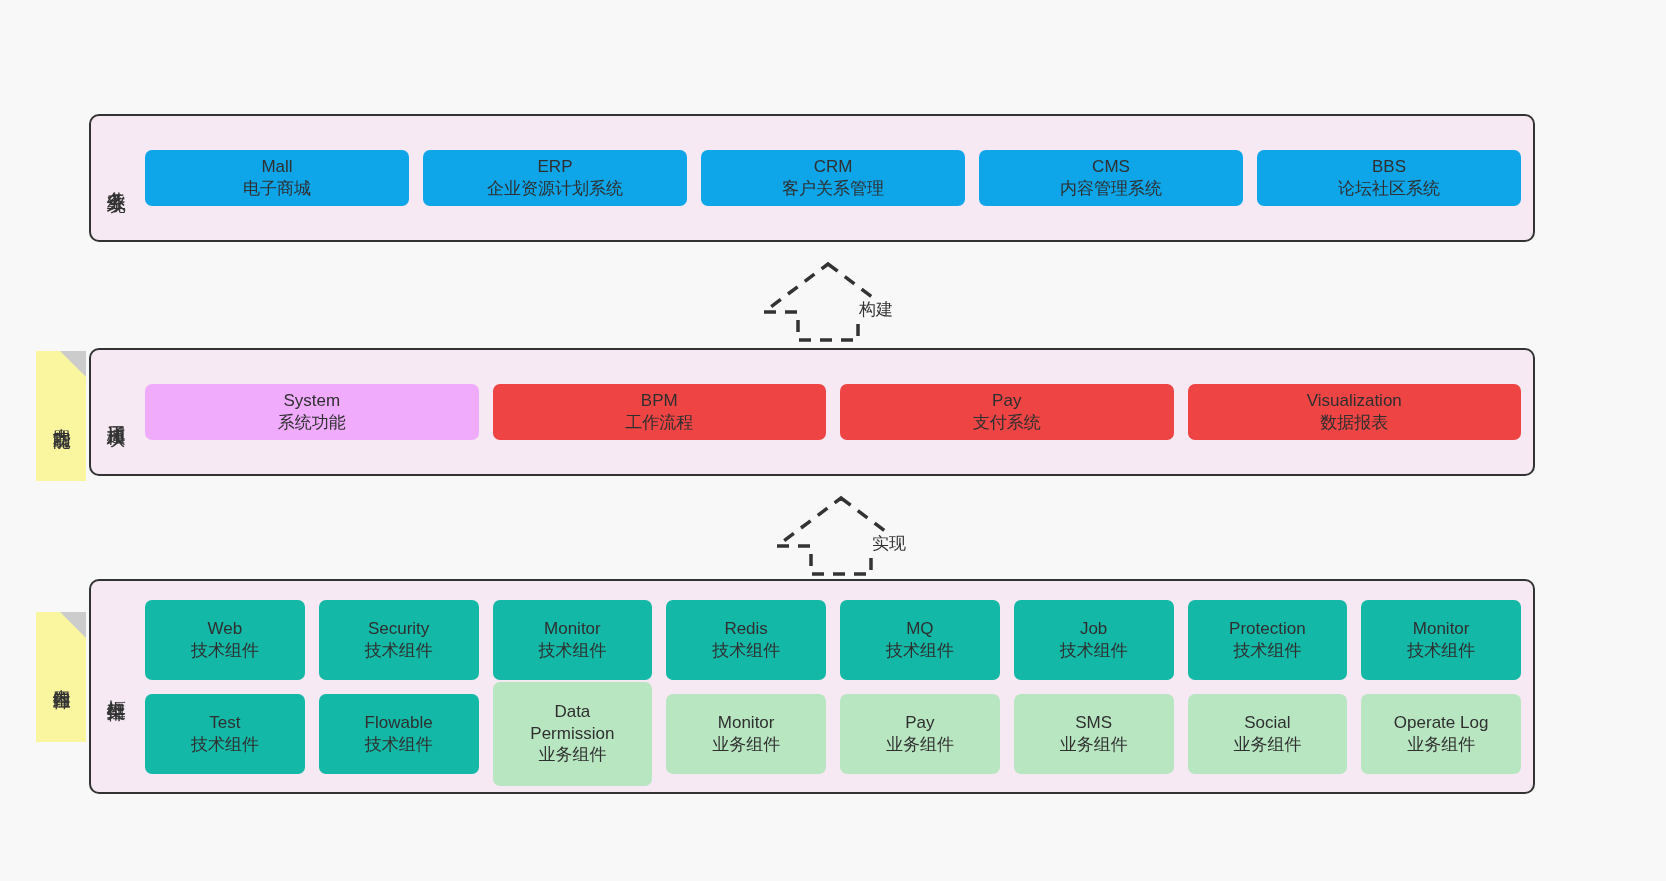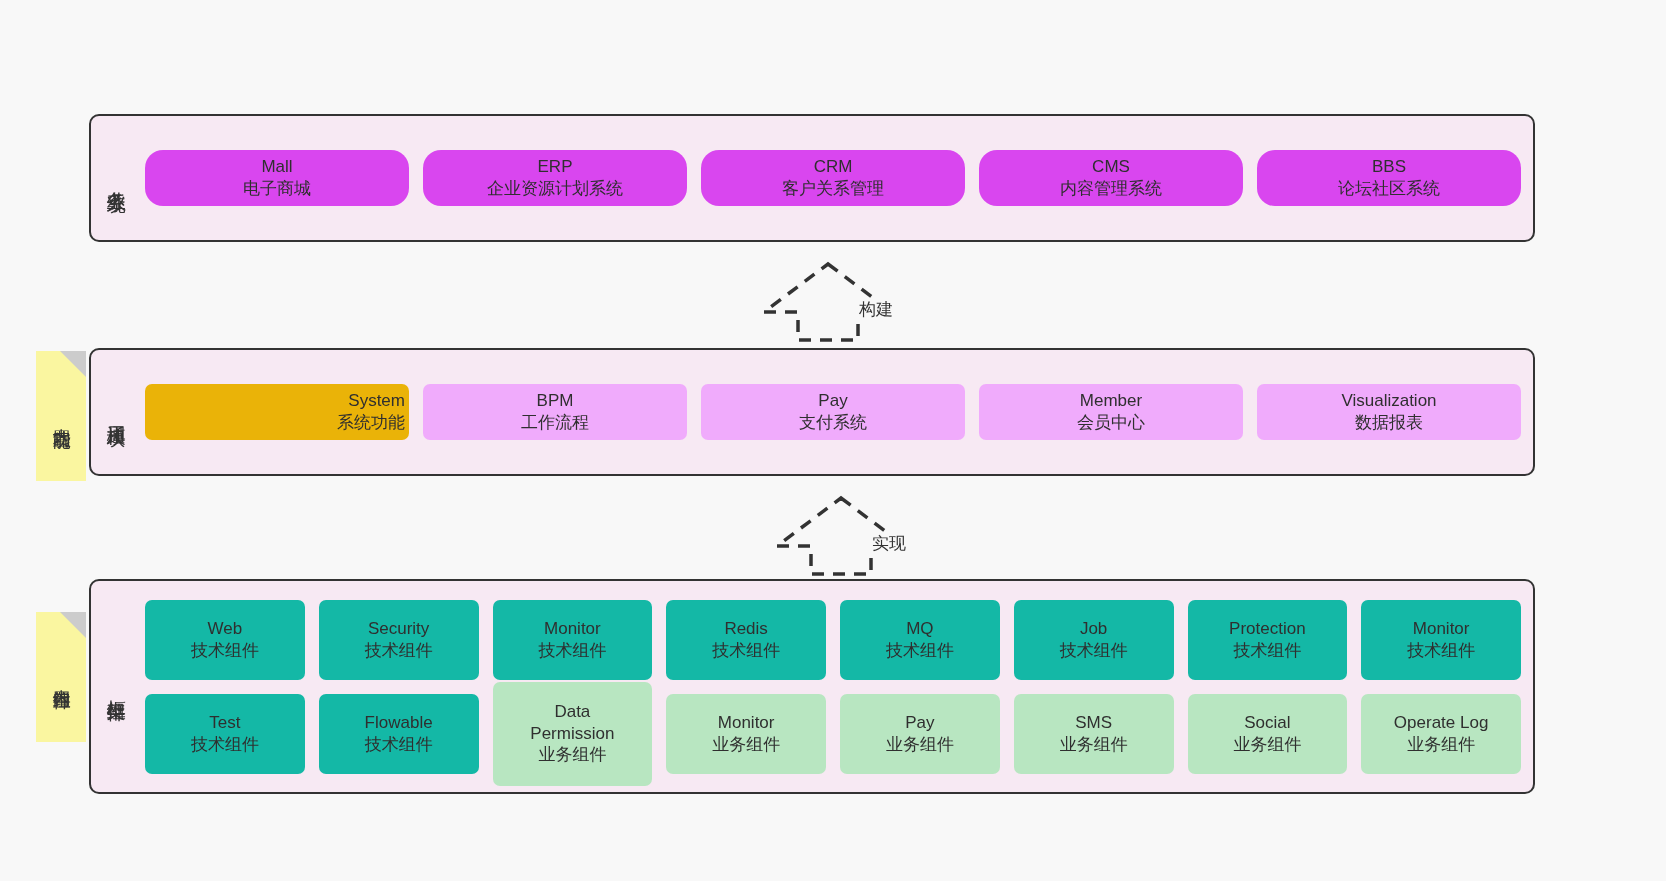--- a/index.html
+++ b/index.html
@@ -63,23 +63,23 @@
     font-size:17px;
     line-height:1.28;
     color:#2f2f2f;
     box-sizing:border-box;
     padding:6px 4px;
   }
   .cell .en{display:block;}
   .cell .cn{display:block;}
 
   
-  .c-blue       {background:#d946ef;border-radius:18px;}
-  .c-red        {background:#eab308;align-items:flex-end;}
-  .c-pink       {background:#f0abfc;}
+  .c-blue       {background:#0ea5e9;}
+  .c-red        {background:#f0abfc;}
+  .c-pink       {background:#ef4444;}
   .c-green      {background:#14b8a6;}
   .c-lightgreen {background:#B8E6C1;}
 
   
   .note{
     position:absolute;
     background:#FAF6A0;
     box-sizing:border-box;
     display:flex;
     align-items:center;
@@ -172,24 +172,20 @@
         </div>
         <div class="cell c-pink">
           <span class="en">BPM</span>
           <span class="cn">工作流程</span>
         </div>
         <div class="cell c-pink">
           <span class="en">Pay</span>
           <span class="cn">支付系统</span>
         </div>
         <div class="cell c-pink">
-          <span class="en">Member</span>
-          <span class="cn">会员中心</span>
-        </div>
-        <div class="cell c-pink">
           <span class="en">Visualization</span>
           <span class="cn">数据报表</span>
         </div>
       </div>
     </div>
   </div>
 
   <div class="arrow" style="left:775px;top:496px;width:132px;height:80px;">
     <svg width="132" height="80" viewBox="0 0 132 80" aria-hidden="true">
       <path d="M 66 2 L 130 50 L 96 50 L 96 78 L 36 78 L 36 50 L 2 50 Z" fill="none" stroke="#333333" stroke-width="3.5" stroke-dasharray="12 9" stroke-linejoin="miter"></path>

